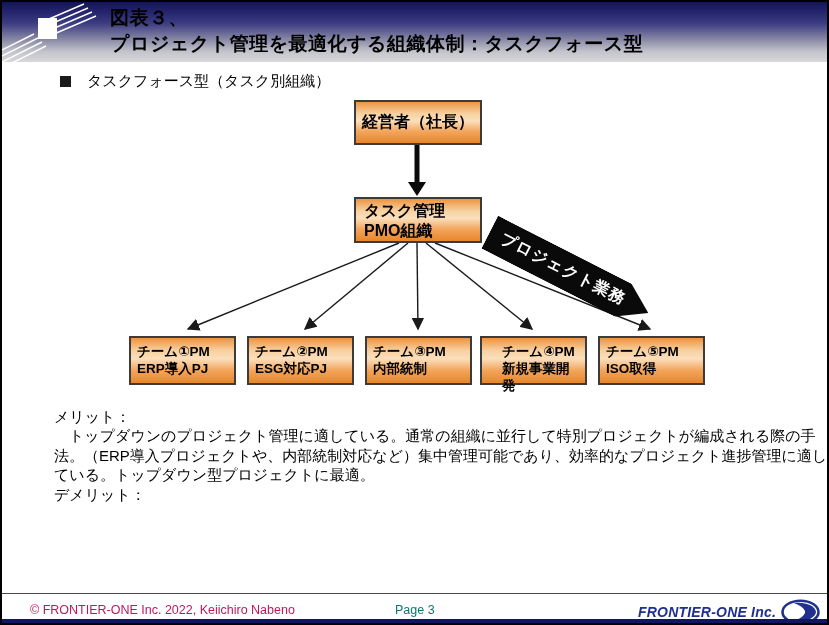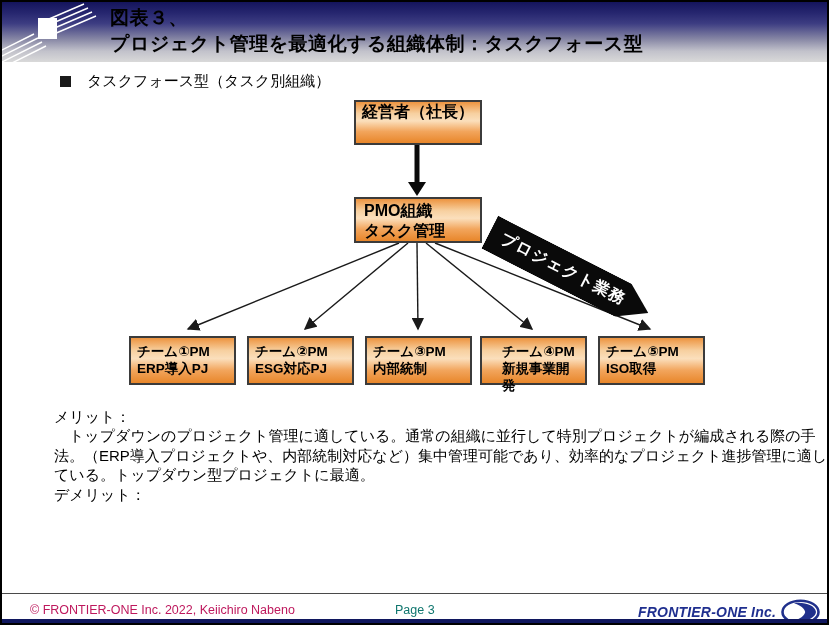--- a/index.html
+++ b/index.html
@@ -17,21 +17,21 @@
   .header-deco { position:absolute; top:0; left:0; }
   .header-title { position:absolute; left:108px; top:3px; font-weight:bold; font-size:19px; line-height:26px; letter-spacing:0.5px; }
   
   .subtitle { position:absolute; top:70px; left:58px; font-size:15px; display:flex; align-items:center; }
   .subtitle .sq { width:11px; height:11px; background:#1a1a1a; display:inline-block; margin-right:16px; }
   
   .obox {
     position:absolute; border:2px solid #3b3b3b; color:#000; font-weight:bold;
     background:linear-gradient(180deg,#ED9440 0%,#F7D0A0 28%,#FBDFBC 46%,#F2A55C 72%,#E8862A 100%);
   }
-  .box-ceo { left:352px; top:98px; width:128px; height:45px; display:flex; justify-content:center; font-size:16px; }
+  .box-ceo { left:352px; top:98px; width:128px; height:45px; display:flex; align-items:center; justify-content:center; font-size:16px; }
   .box-pmo { left:352px; top:195px; width:128px; height:46px; padding:2px 8px; font-size:16px; line-height:20px; }
   .team { top:334px; width:107px; height:49px; padding:5px 6px 0; font-size:13.5px; line-height:17px; }
   .team.t0 { left:127px; } .team.t1 { left:245px; } .team.t2 { left:363px; } .team.t3 { left:478px;padding-left:20px; } .team.t4 { left:596px; }
   .connectors { position:absolute; left:0; top:0; pointer-events:none; }
   .banner {
     position:absolute; left:478px; top:252px; width:178px; height:37px; background:#0a0a0a;
     clip-path:polygon(0 0,84% 0,100% 50%,84% 100%,0 100%);
     transform:rotate(27deg); color:#fff; font-weight:bold; font-size:16px; letter-spacing:1px;
     display:flex; align-items:center; justify-content:center; padding-right:14px;
   }
@@ -92,22 +92,22 @@
       <line x1="424" y1="241" x2="530" y2="327"></line>
       <line x1="433" y1="241" x2="648" y2="327"></line>
     </g>
   </svg>
 
   <div class="obox box-ceo">
     <span>経営者（社長）</span>
   </div>
 
   <div class="obox box-pmo">
+    <div>タスク管理</div>
     <div>PMO組織</div>
-    <div>タスク管理</div>
   </div>
 
   <div class="banner">
     <span>プロジェクト業務</span>
   </div>
 
   <div class="obox team t0">
     <div>チーム①PM</div>
     <div>ERP導入PJ</div>
   </div>

